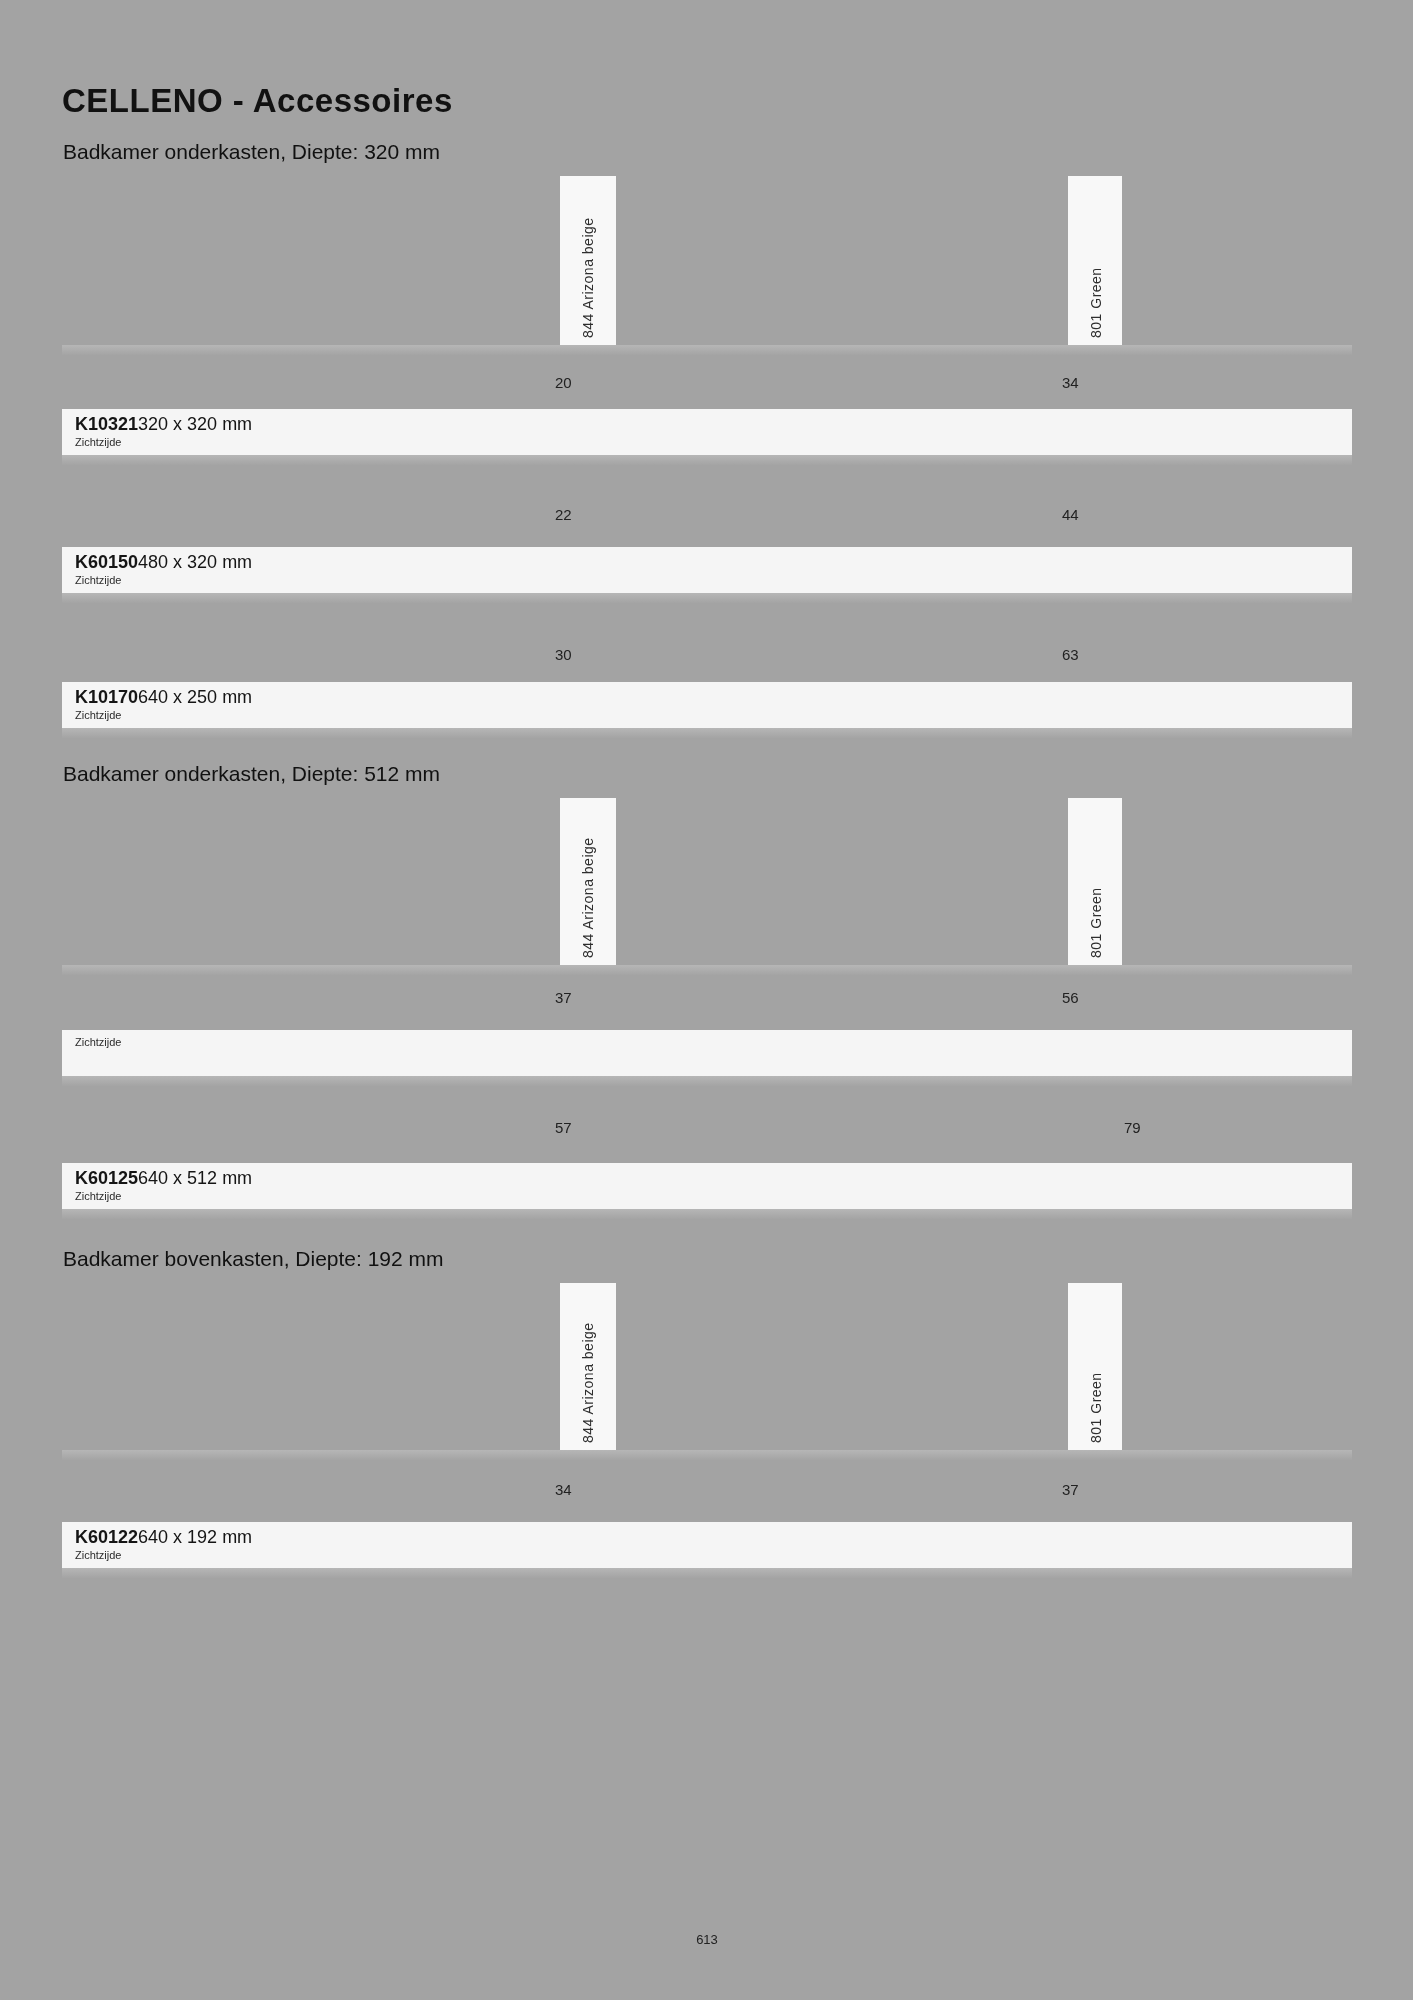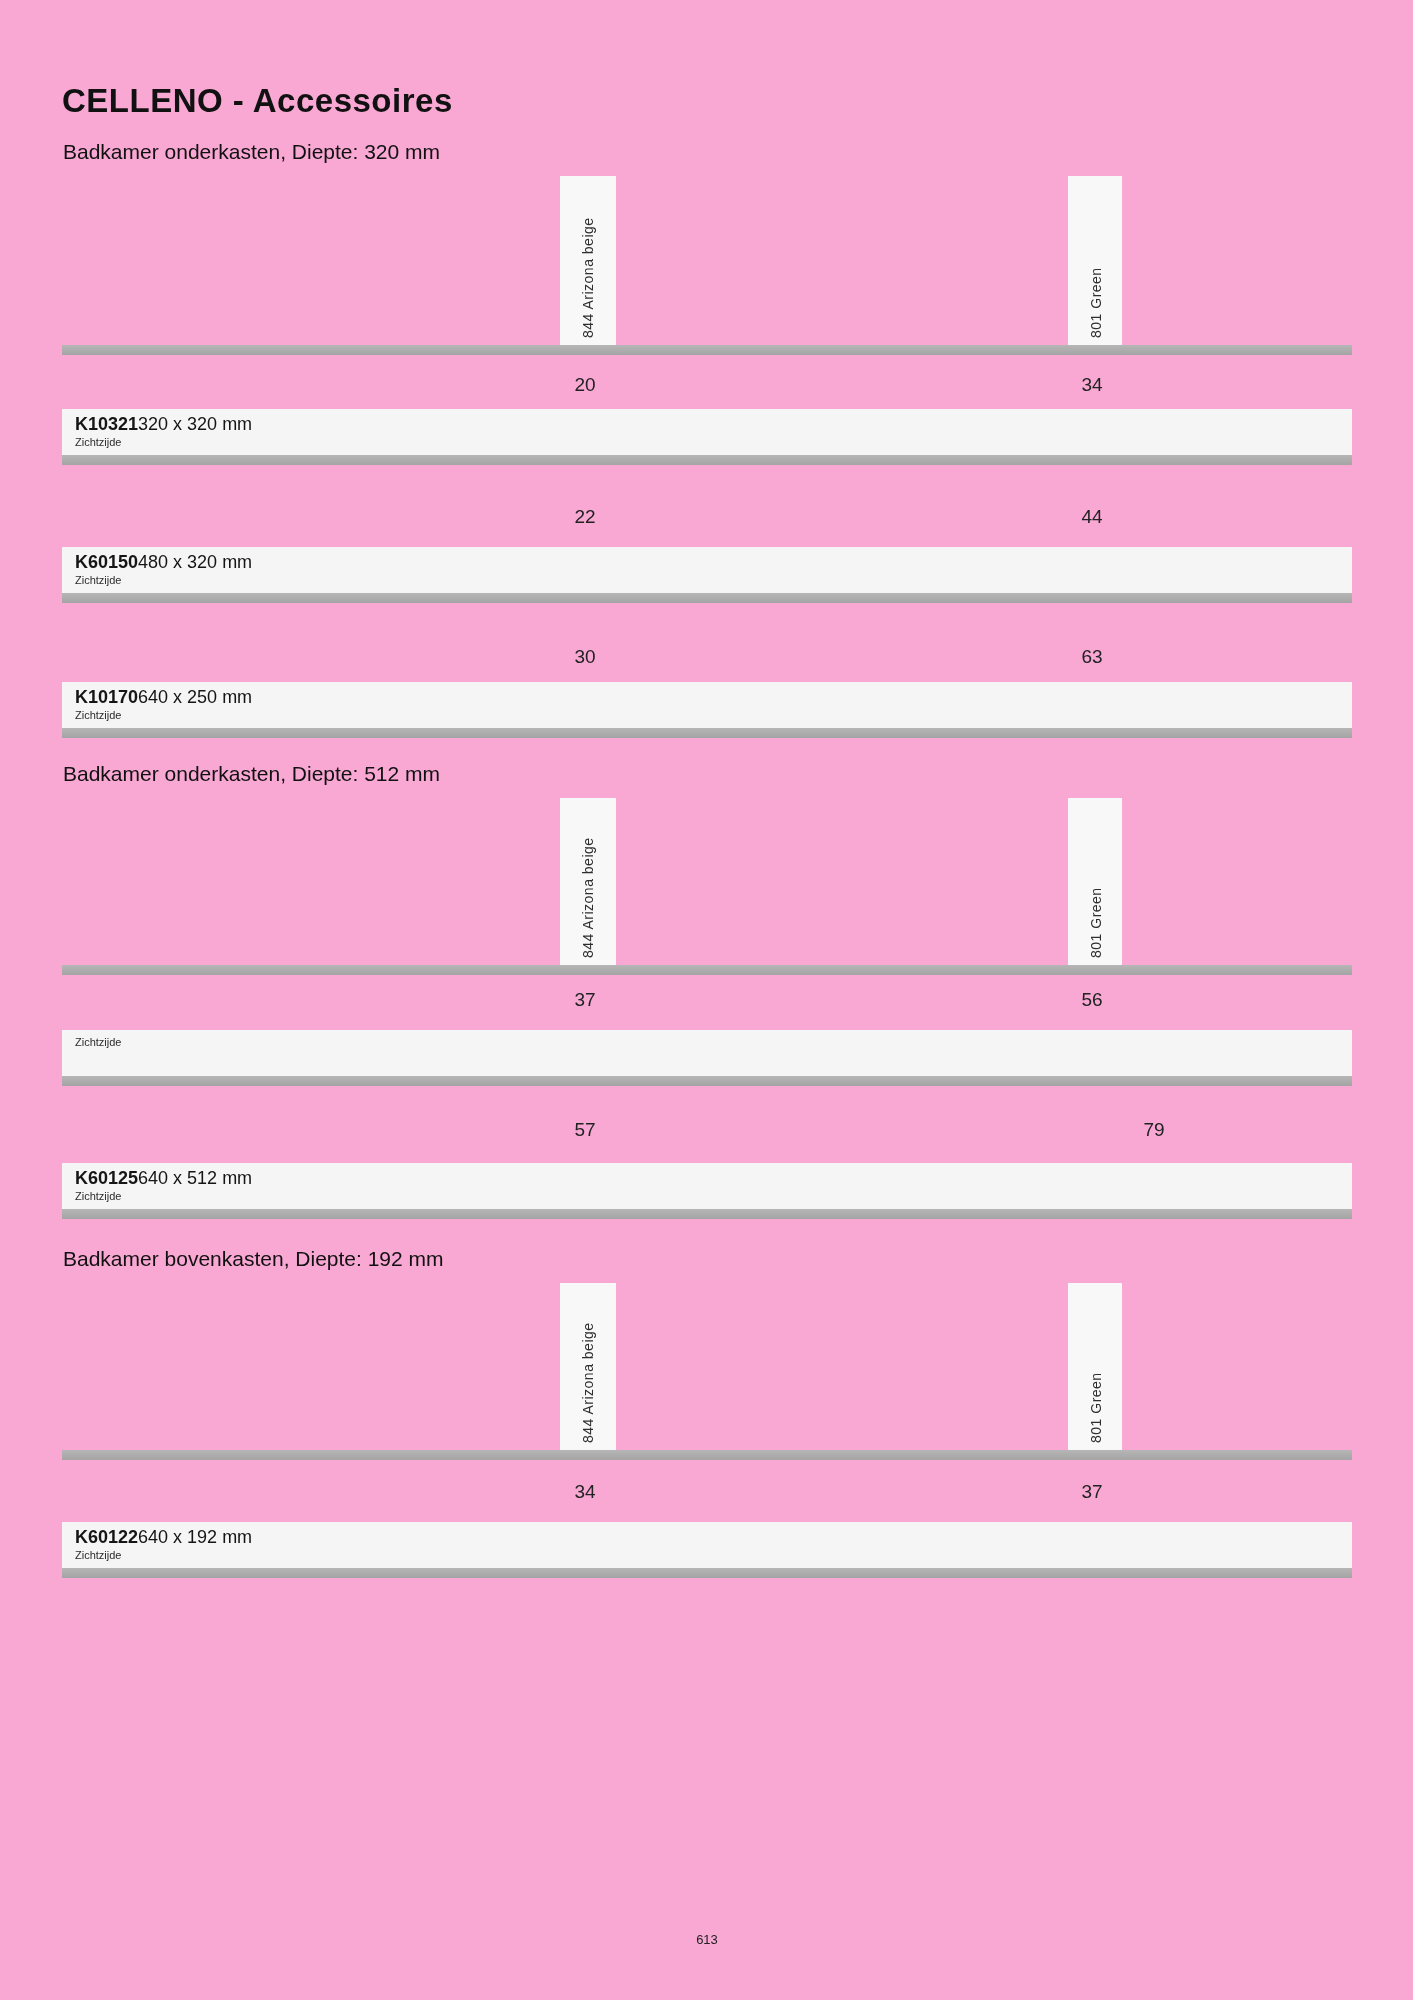--- a/index.html
+++ b/index.html
@@ -1,20 +1,20 @@
 <!DOCTYPE html>
 <html><head>
 <meta charset="utf-8">
 <style>
   html, body { margin: 0; padding: 0; background: #e8e8e8; }
   .page {
     position: relative;
     width: 1413px;
     height: 2000px;
-    background: #f9a8d4;
+    background: #a3a3a3;
     font-family: "Liberation Sans", sans-serif;
     color: #1a1a1a;
     overflow: hidden;
   }
   .page-title {
     position: absolute;
     left: 62px; top: 82px;
     font-size: 33px;
     font-weight: bold;
     letter-spacing: 0.5px;
@@ -45,23 +45,22 @@
   .hbar {
     position: absolute;
     left: 62px;
     width: 1290px;
     height: 10px;
     background: linear-gradient(#b6b6b6, #a4a4a4);
   }
   .val {
     position: absolute;
     width: 60px;
-    font-size: 19px;
+    font-size: 15px;
     color: #222;
-    text-align: center;
     white-space: nowrap;
   }
   .rowband {
     position: absolute;
     left: 62px;
     width: 1290px;
     height: 46px;
     background: #f5f5f5;
     box-sizing: border-box;
     padding: 5px 0 0 13px;

